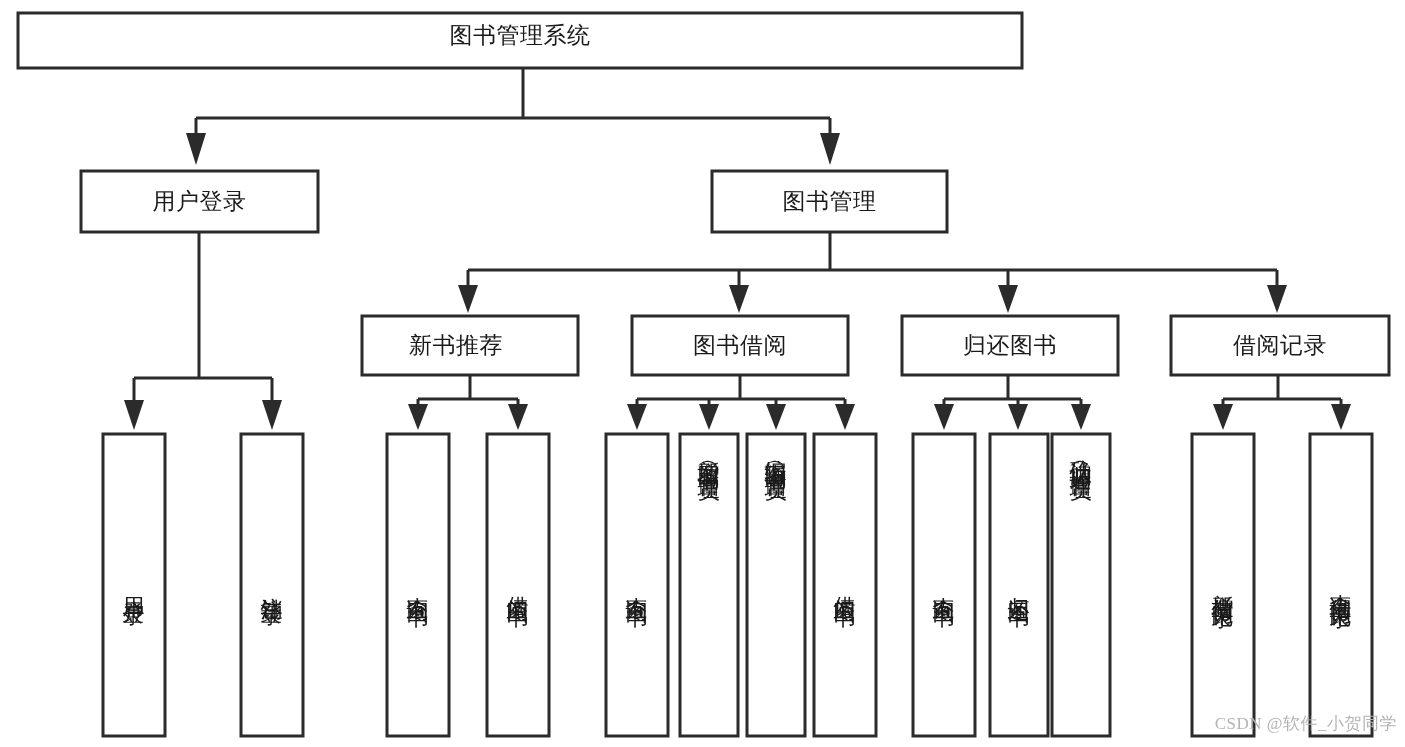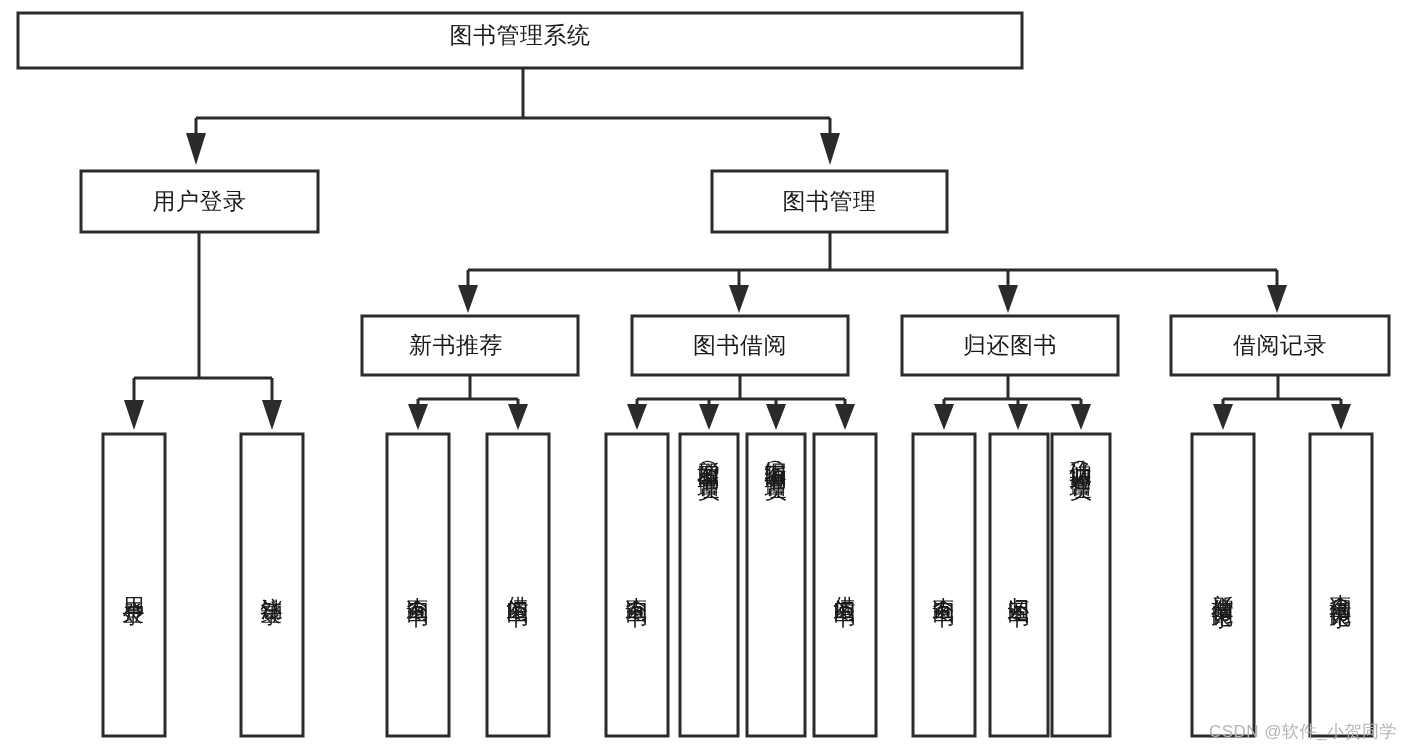--- a/index.html
+++ b/index.html
@@ -64,24 +64,24 @@
     justify-content: center;
     align-items: center;
   }
   .node-label.vertical.topaligned {
     justify-content: flex-start;
     padding-top: 8px;
   }
   .watermark {
     position: absolute;
     right: 8px;
-    bottom: 4px;
+    bottom: 12px;
     font-size: 17px;
     color: #b4b4b4;
-    font-family: Liberation Sans, sans-serif;
+    font-family: Liberation Serif, serif;
     letter-spacing: 0.5px;
     white-space: nowrap;
   }
 </style>
 </head>
 <body>
 
 <div id="diagram-root">
 
   <svg class="diagram-canvas" viewBox="0 0 1405 747">

